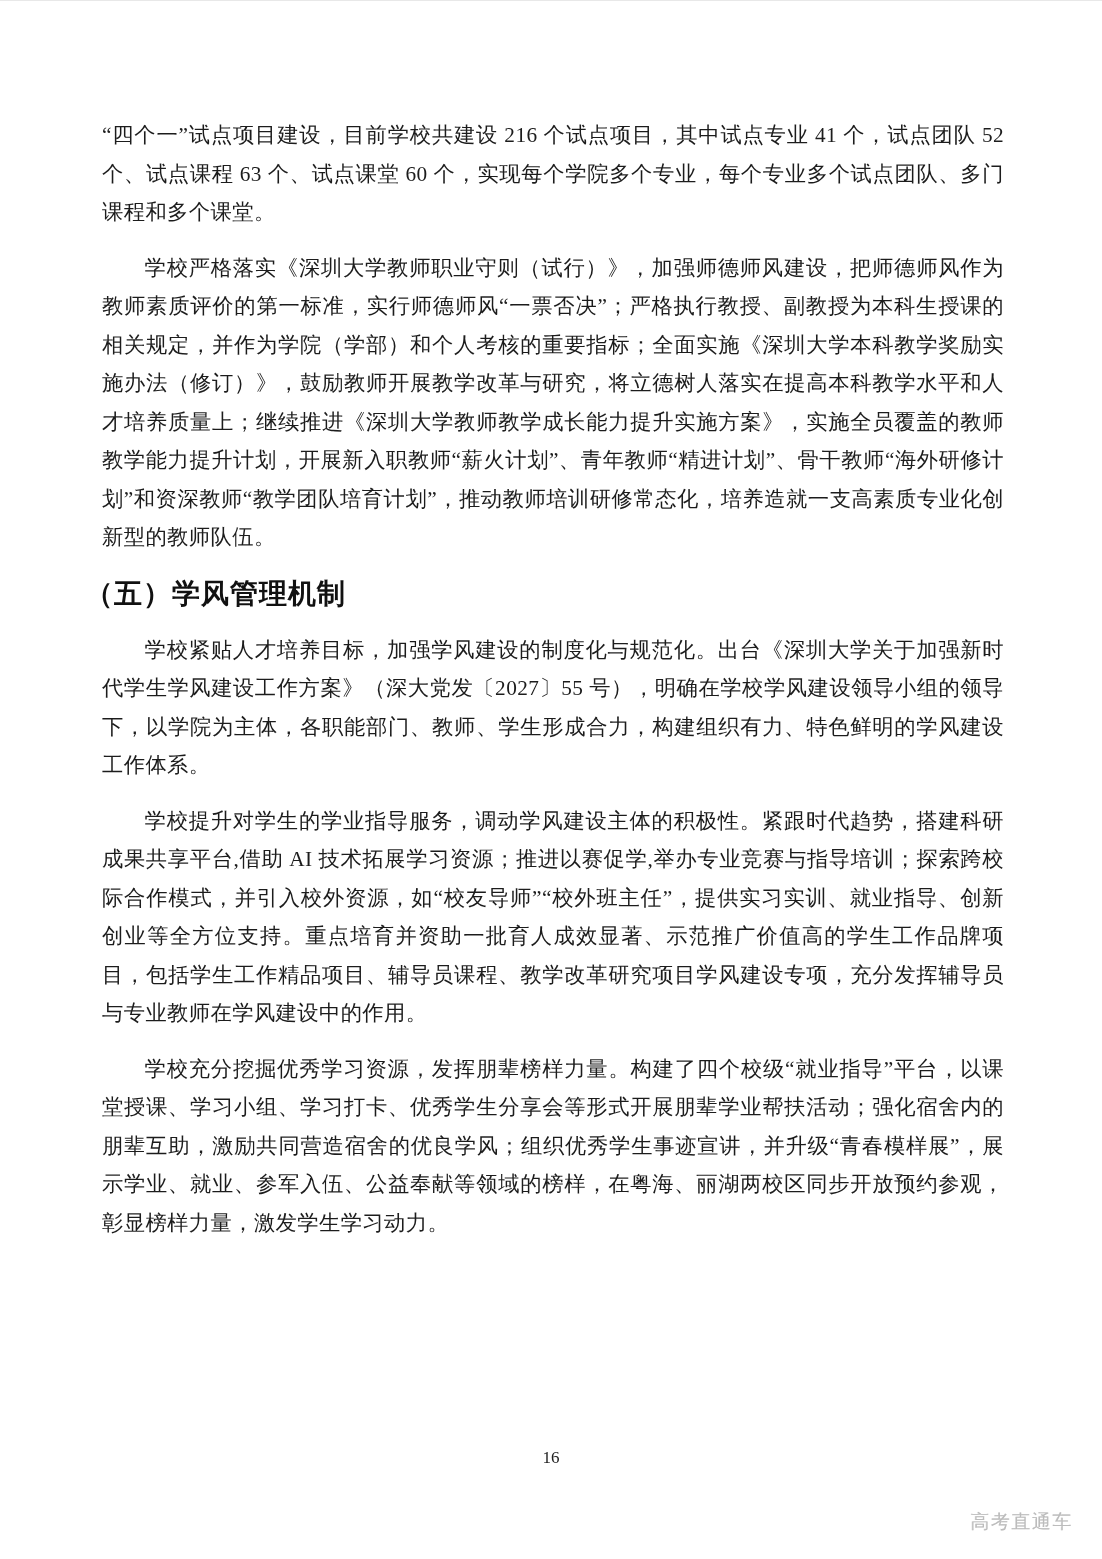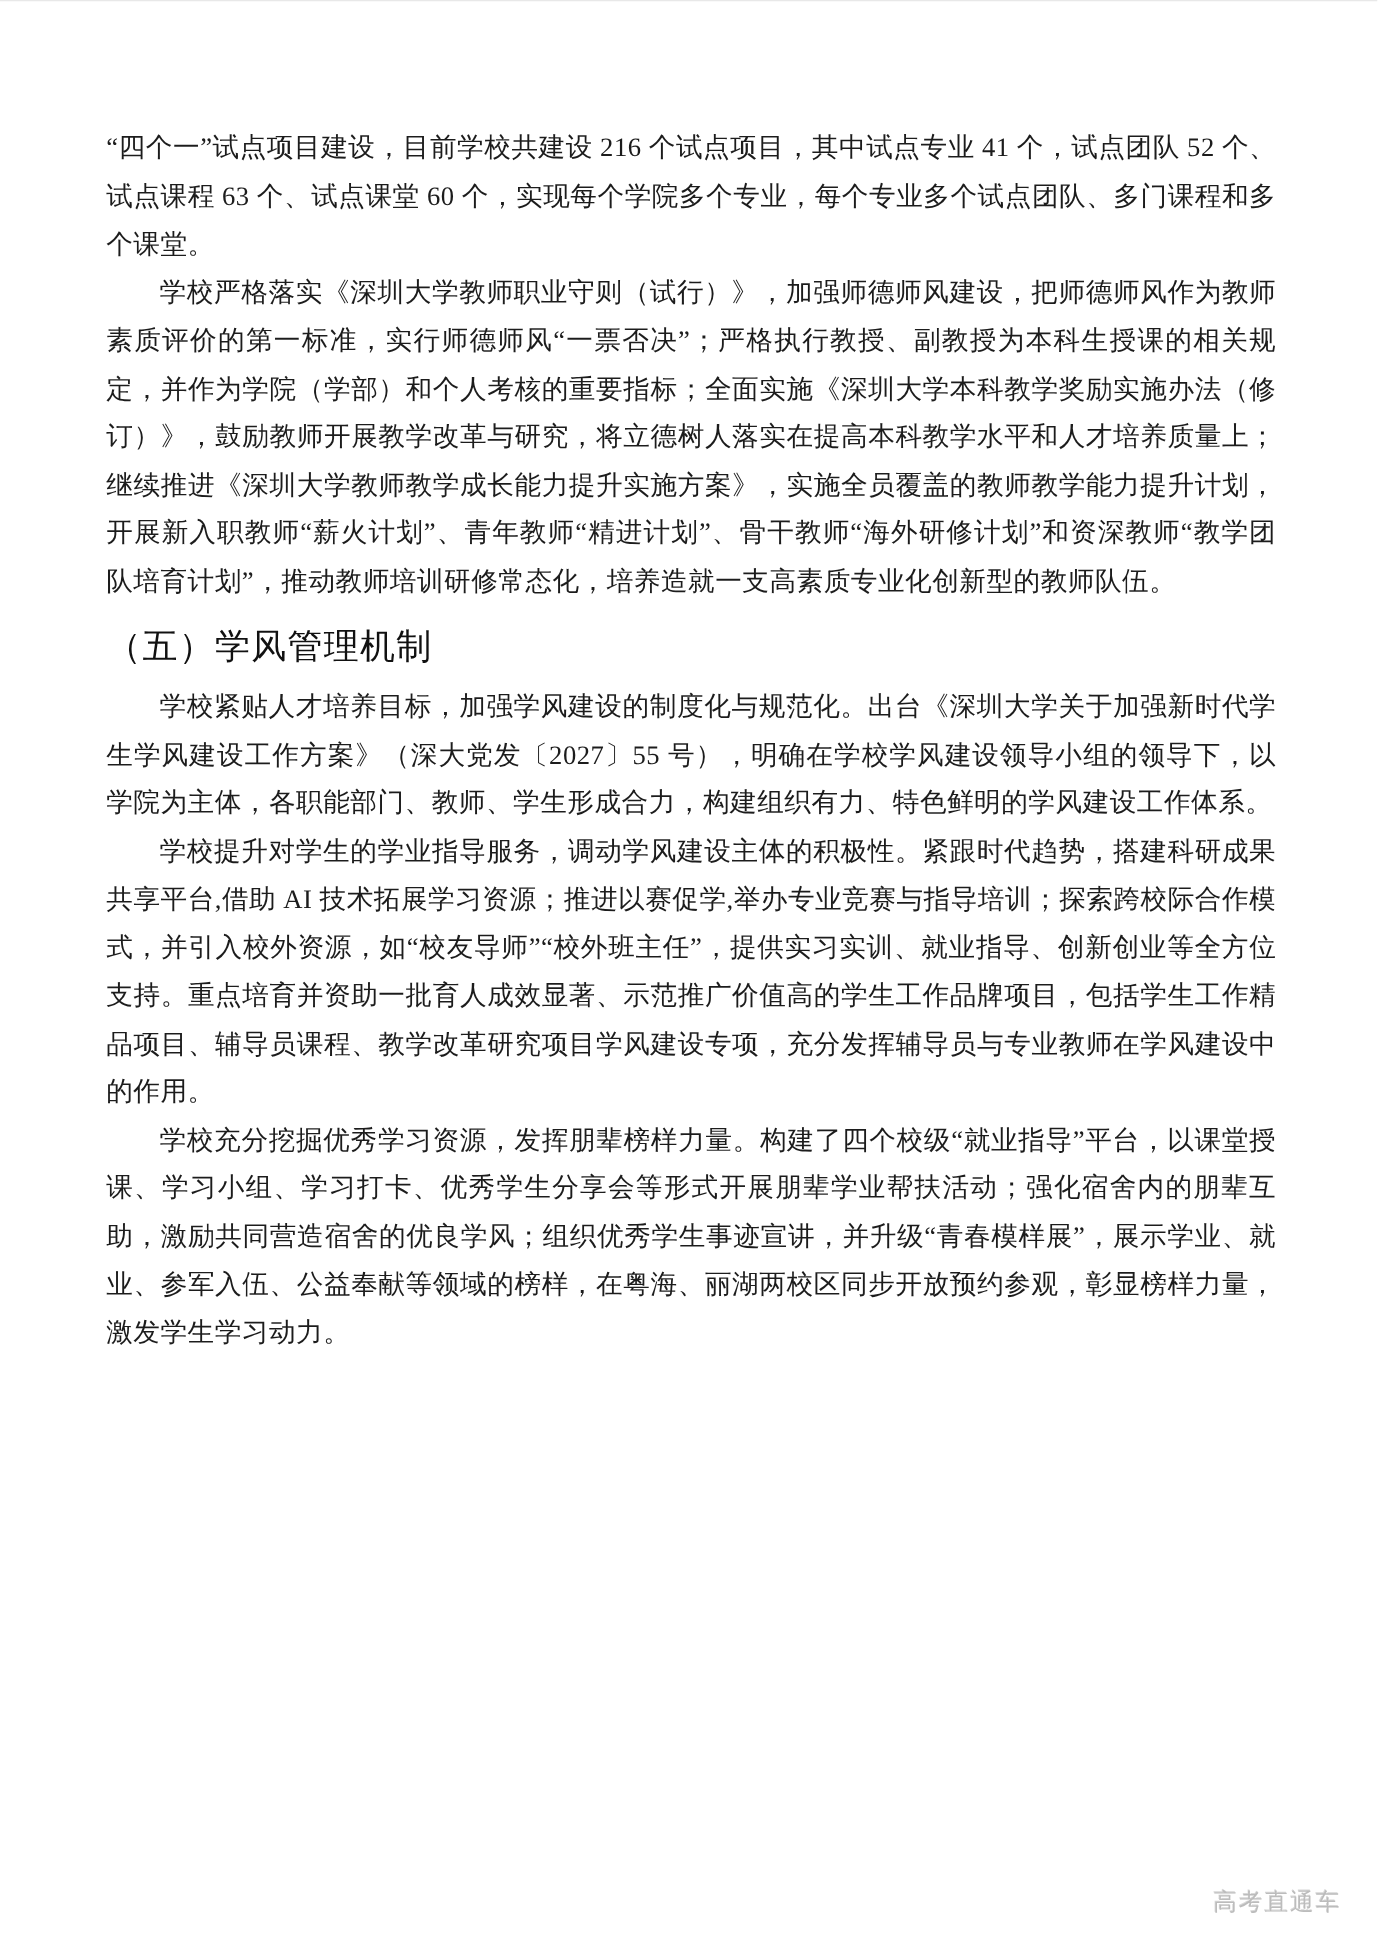--- a/index.html
+++ b/index.html
@@ -18,36 +18,36 @@
     box-sizing: border-box;
     border-top: 1px solid #e8e8e8;
   }
   .content {
     position: absolute;
     left: 85px;
     top: 98px;
     width: 936px;
   }
   .body-para {
-    margin: 0;
+    margin: 17px;
     font-size: 21.3px;
     line-height: 38.5px;
     text-align: justify;
     text-align-last: left;
     text-justify: inter-character;
     letter-spacing: 0.4px;
     word-break: break-all;
   }
   .body-para.indent {
     text-indent: 2em;
   }
   .section-heading {
     margin: 13px 0 9px 0;
     font-family: "Liberation Sans", "DejaVu Sans", sans-serif;
-    font-weight: 400;
+    font-weight: 700;
     font-size: 28px;
     line-height: 40px;
     color: #111111;
     letter-spacing: 1px;
   }
   .page-number {
     position: absolute;
     top: 1447px;
     left: 0;
     width: 100%;
@@ -83,16 +83,17 @@
     <p class="body-para indent">学校紧贴人才培养目标，加强学风建设的制度化与规范化。出台《深圳大学关于加强新时代学生学风建设工作方案》（深大党发〔2027〕55 号），明确在学校学风建设领导小组的领导下，以学院为主体，各职能部门、教师、学生形成合力，构建组织有力、特色鲜明的学风建设工作体系。</p>
 
 
     <p class="body-para indent">学校提升对学生的学业指导服务，调动学风建设主体的积极性。紧跟时代趋势，搭建科研成果共享平台,借助 AI 技术拓展学习资源；推进以赛促学,举办专业竞赛与指导培训；探索跨校际合作模式，并引入校外资源，如“校友导师”“校外班主任”，提供实习实训、就业指导、创新创业等全方位支持。重点培育并资助一批育人成效显著、示范推广价值高的学生工作品牌项目，包括学生工作精品项目、辅导员课程、教学改革研究项目学风建设专项，充分发挥辅导员与专业教师在学风建设中的作用。</p>
 
     <p class="body-para indent">学校充分挖掘优秀学习资源，发挥朋辈榜样力量。构建了四个校级“就业指导”平台，以课堂授课、学习小组、学习打卡、优秀学生分享会等形式开展朋辈学业帮扶活动；强化宿舍内的朋辈互助，激励共同营造宿舍的优良学风；组织优秀学生事迹宣讲，并升级“青春模样展”，展示学业、就业、参军入伍、公益奉献等领域的榜样，在粤海、丽湖两校区同步开放预约参观，彰显榜样力量，激发学生学习动力。</p>
 
 
   </div>
 
+  <div class="page-number">16</div>
 
   <div class="watermark">高考直通车</div>
 
 </div>
 
 </body></html>

